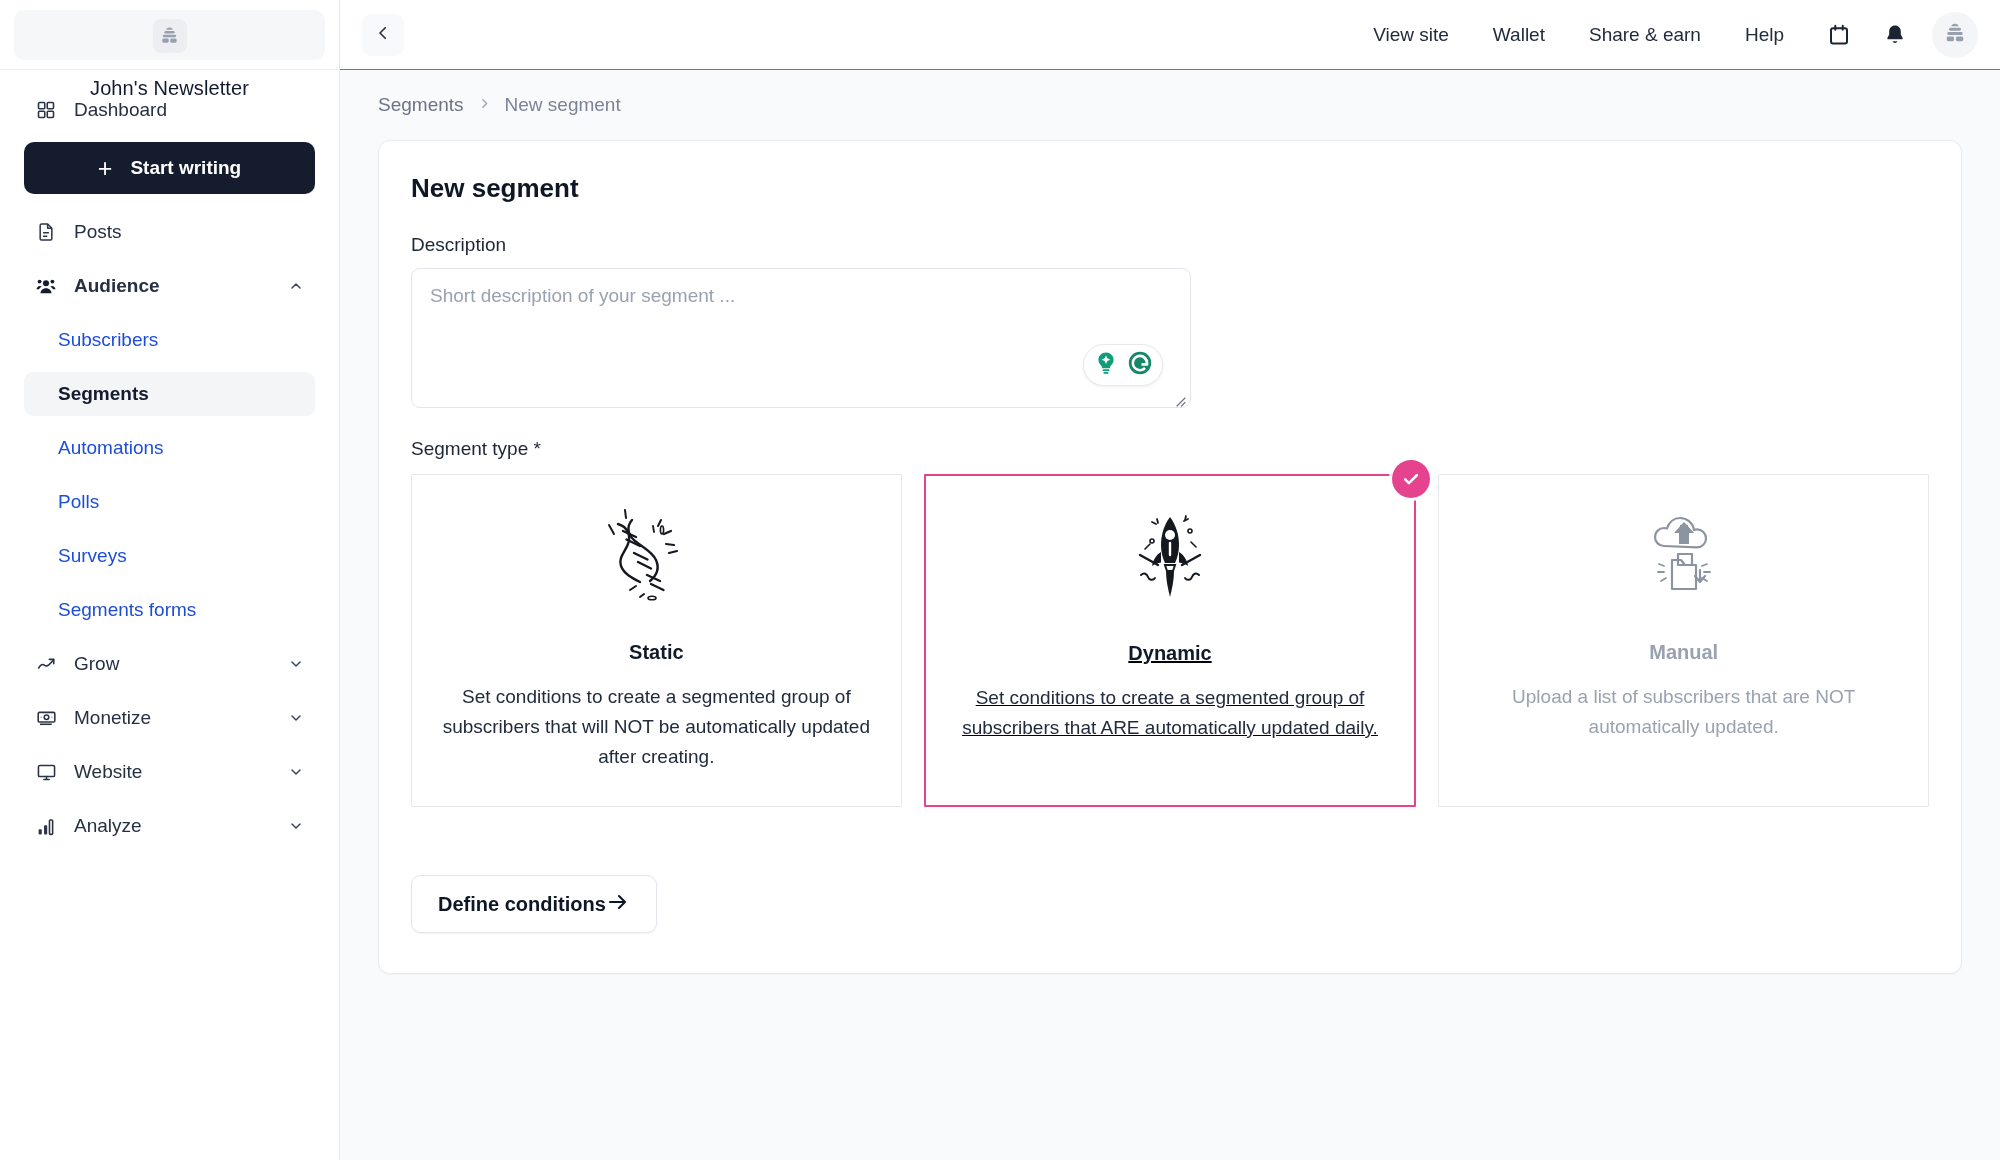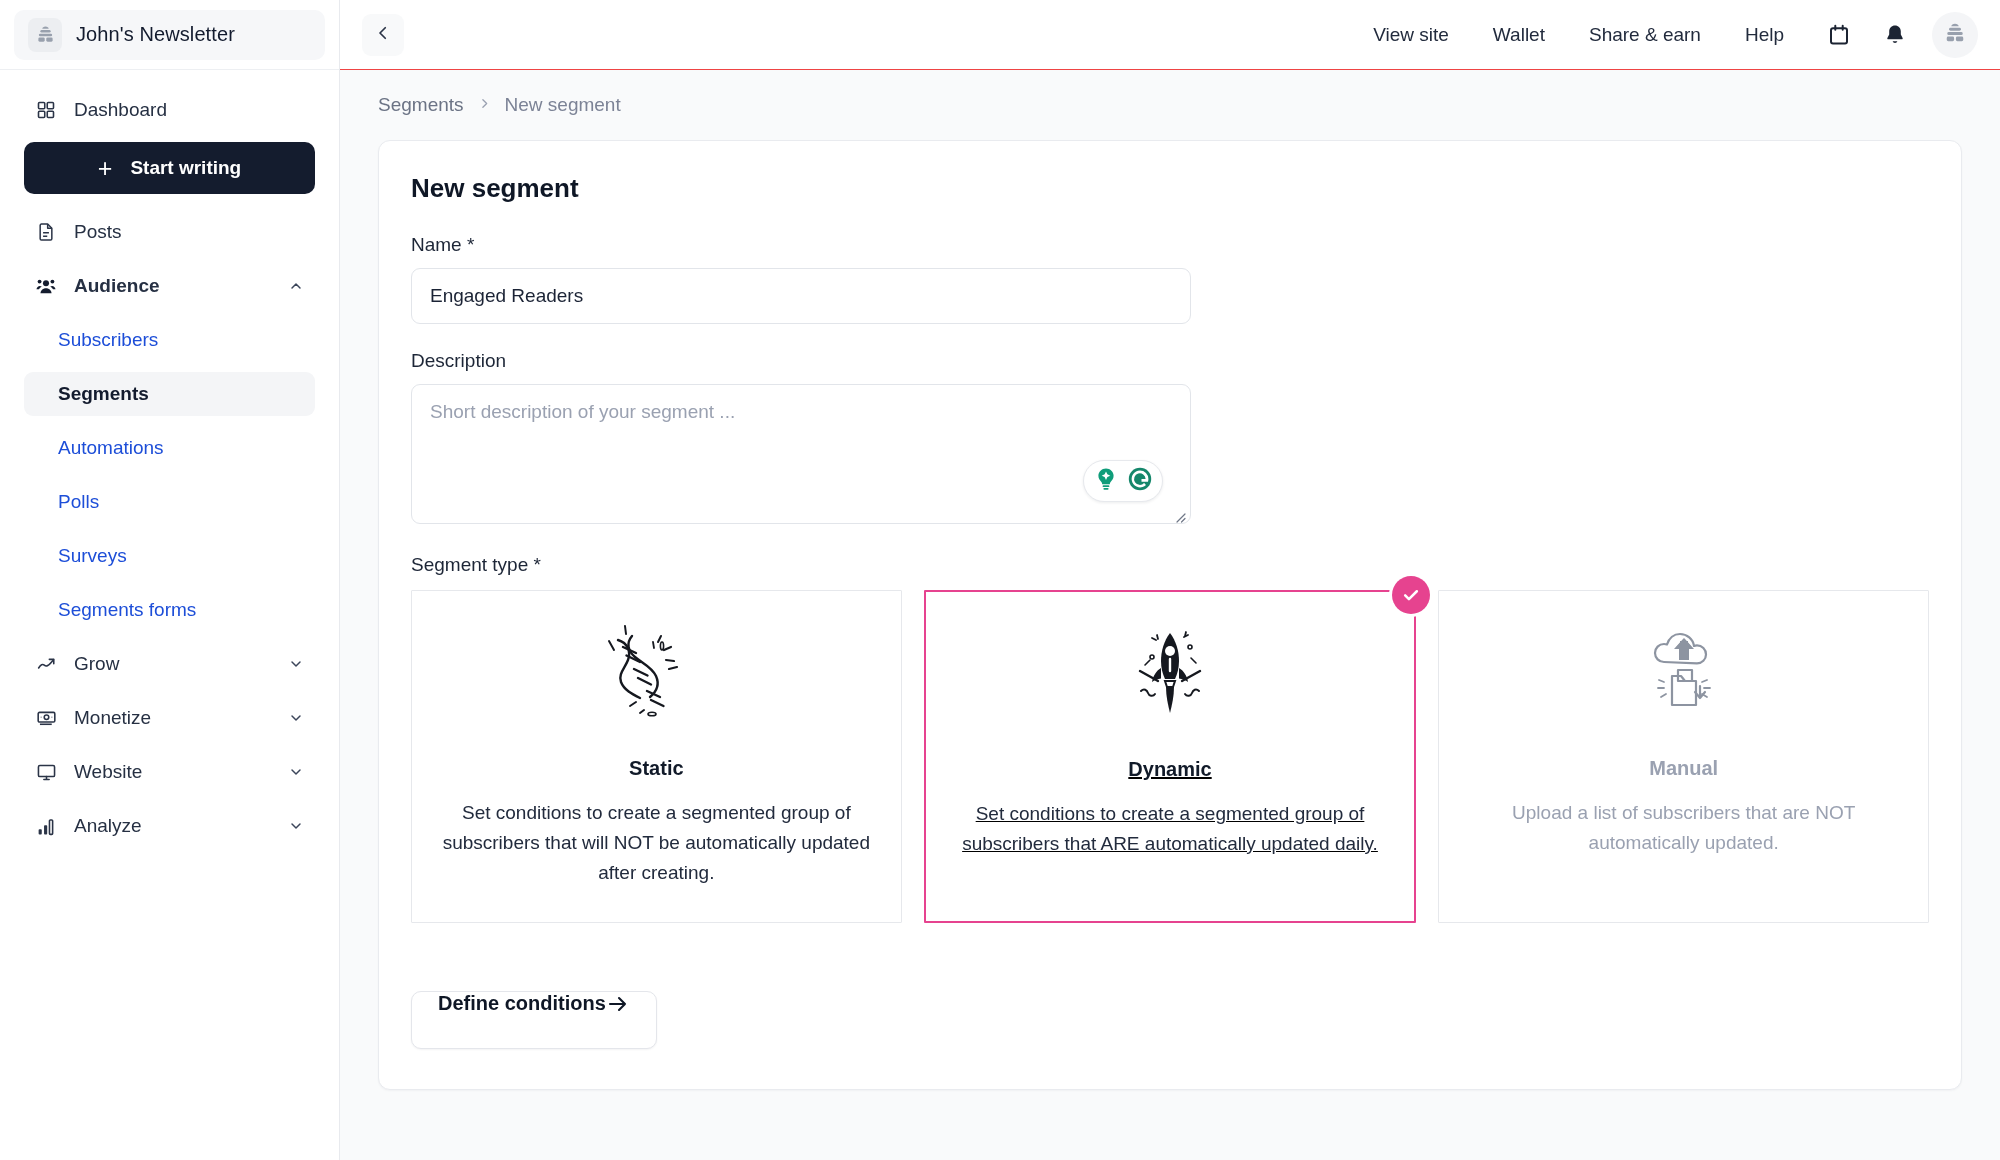--- a/index.html
+++ b/index.html
@@ -16,24 +16,25 @@
     width: 340px; min-width: 340px; height: 1160px;
     background: #ffffff;
     border-right: 1px solid #e8eaee;
     display: flex; flex-direction: column;
   }
   .brand-wrap {
     height: 70px; display: flex; align-items: center;
     padding: 0 14px; border-bottom: 1px solid #edeff2;
   }
   .brand {
-    display: flex; align-items: center; gap: 14px;
+    display: flex; align-items: center; gap: 24px;
     background: #f6f7f9; border-radius: 10px;
     padding: 9px 14px; width: 100%; height: 50px;
     cursor: pointer;
+    flex-direction: column;
   }
   .brand-logo {
     width: 34px; height: 34px; border-radius: 8px;
     background: #eceef1; display: flex; align-items: center; justify-content: center;
     flex-shrink: 0;
   }
   .brand-name {
     font-size: 20px; color: #131b2e; font-weight: 400; letter-spacing: .1px;
     white-space: nowrap;
   }
@@ -153,21 +154,21 @@
   .check-badge {
     position: absolute; top: -16px; right: -16px;
     width: 38px; height: 38px; border-radius: 50%;
     background: #e6438f; display: flex; align-items: center; justify-content: center;
     box-shadow: 0 0 0 3px #fff;
   }
 
   .define-btn {
     margin-top: 42px; height: 58px; padding: 0 26px;
     border: 1px solid #e4e6eb; border-radius: 10px; background: #fff;
-    display: inline-flex; 
+    display: inline-flex; align-items: center; 
     font-size: 20px; font-weight: 700; color: #0f1726; cursor: pointer;
     box-shadow: 0 1px 2px rgba(16,24,40,.05);
   }
 </style>
 </head>
 <body>
 
 <div class="app">
 
   <aside class="sidebar">
@@ -371,24 +372,20 @@
           <svg width="13" height="13" viewBox="0 0 24 24" fill="none" stroke="#9aa1b1" stroke-width="2.4" stroke-linecap="round" stroke-linejoin="round">
               <path d="M9 5l7 7-7 7"></path>
             </svg>
         </span>
         <span class="crumb current">New segment</span>
       </div>
 
       <div class="card">
         <h1 class="card-title">New segment</h1>
 
-        <div class="field-block">
-          <label class="field-label">Name *</label>
-          <input class="text-input" type="text" value="Engaged Readers" style="">
-        </div>
 
         <div class="field-block">
           <label class="field-label">Description</label>
           <div class="ta-wrap">
             <textarea class="textarea" placeholder="Short description of your segment ..." style=""></textarea>
             <div class="gram-pill">
               <span>
                 <svg width="32" height="32" viewBox="0 0 32 32">
                   <path d="M16 5.5c-4.3 0-7.6 3.3-7.6 7.3 0 2.7 1.5 4.6 2.8 5.9.6.6.9 1.2.9 1.9v.6h7.8v-.6c0-.7.3-1.3.9-1.9 1.3-1.3 2.8-3.2 2.8-5.9 0-4-3.3-7.3-7.6-7.3z" fill="#0f9d7a"></path>
                   <rect x="12.6" y="22.3" width="6.8" height="1.8" rx=".9" fill="#0f9d7a"></rect>

